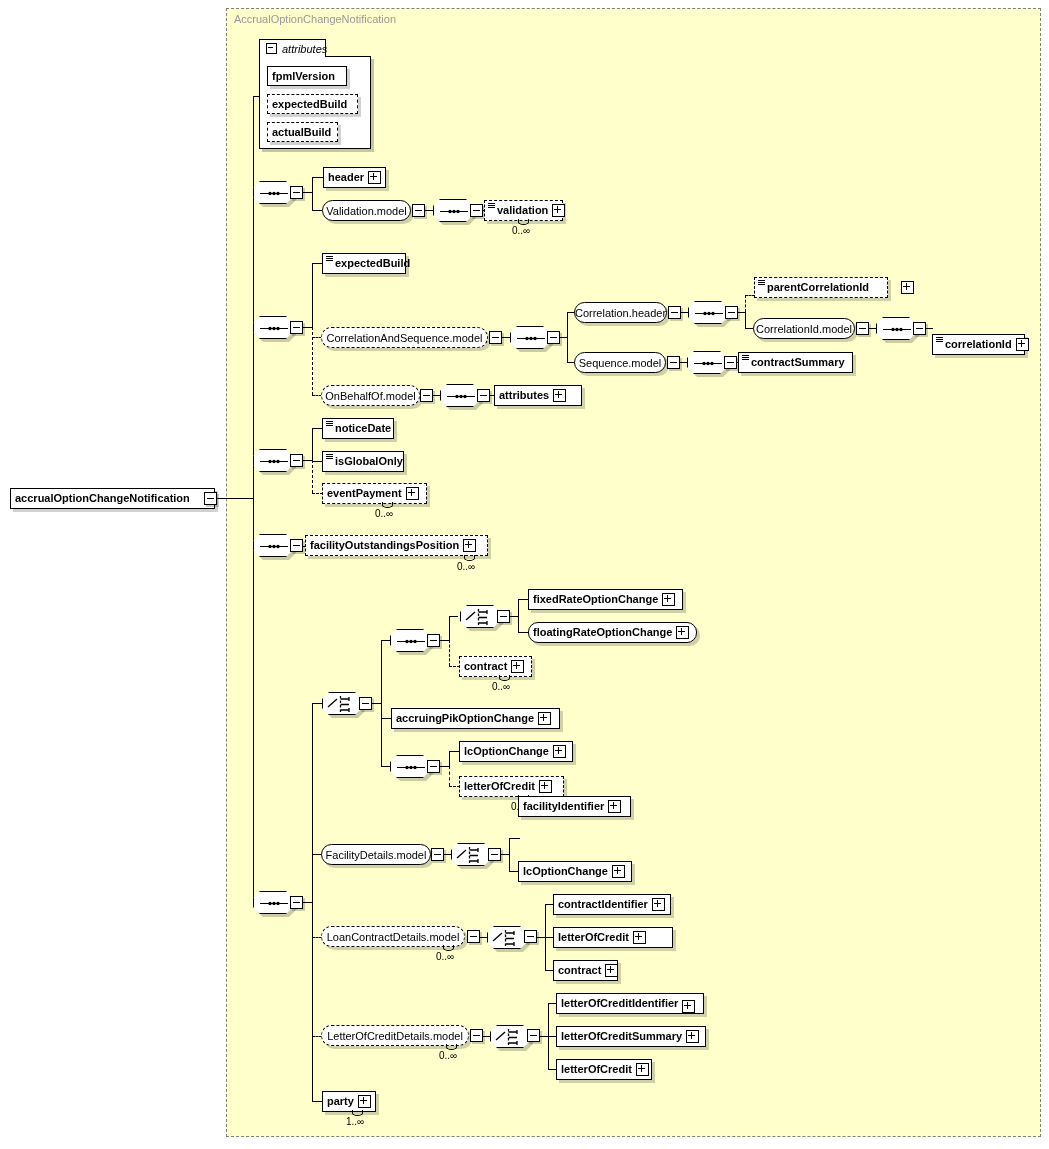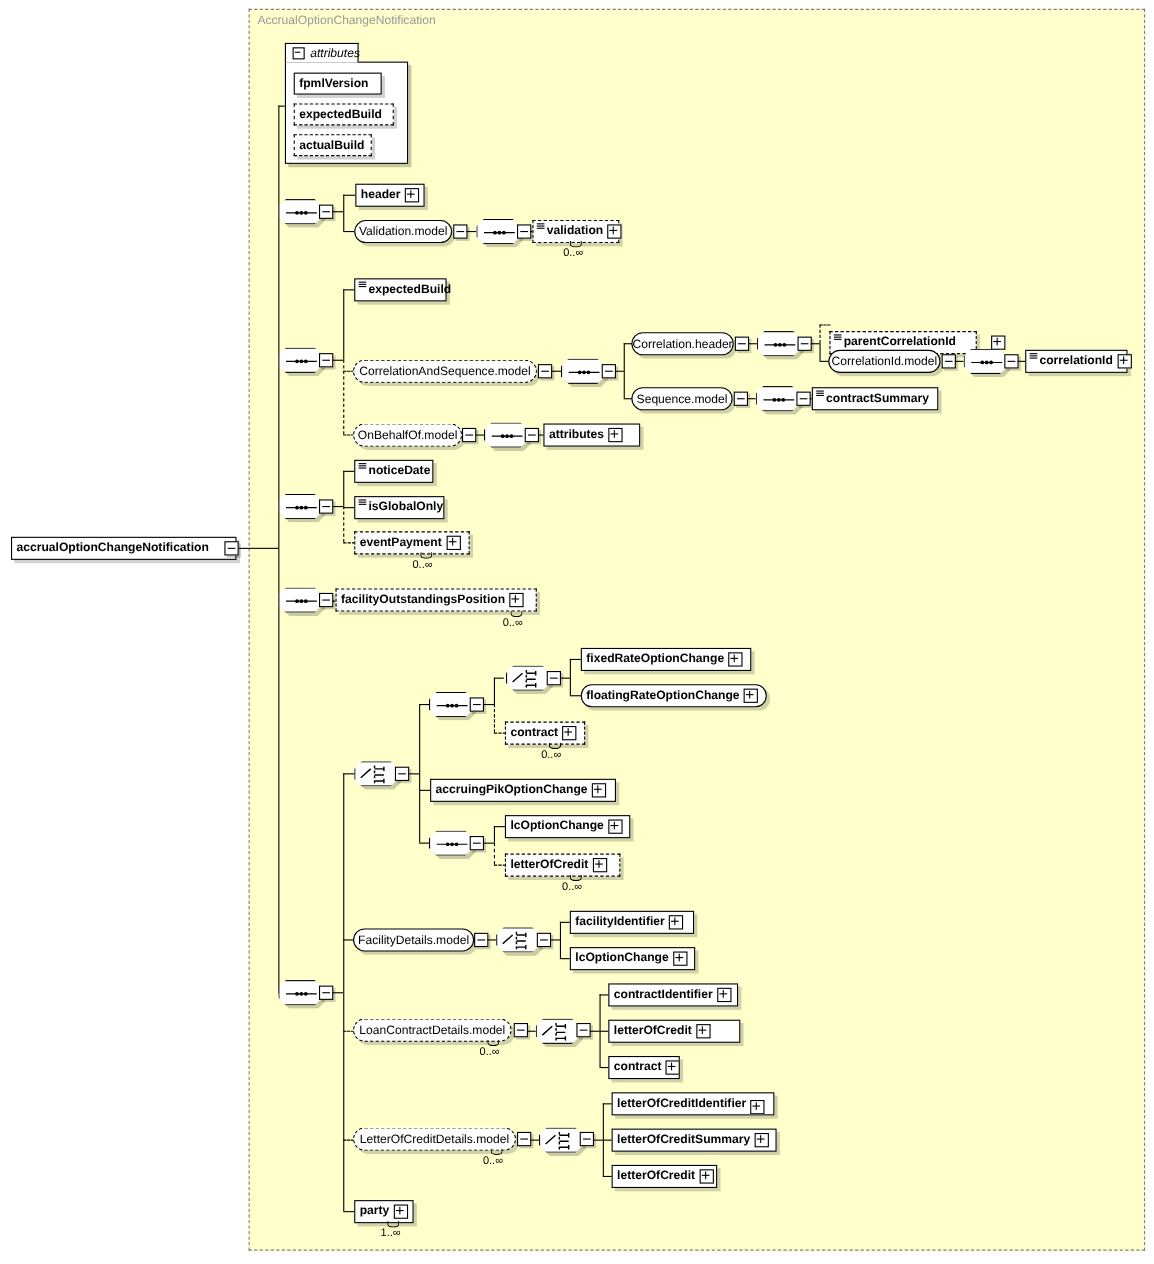--- a/index.html
+++ b/index.html
@@ -318,21 +318,21 @@
         <circle cx="20" cy="11.5" r="1.7" fill="#000"></circle>
         <circle cx="24" cy="11.5" r="1.7" fill="#000"></circle>
     </svg>
   </div>
   <div class="toggle" style="left:725px;top:306px;"></div>
   <div class="hline" style="left:737px;top:312px;width:8px;"></div>
   <div class="vline" style="left:745px;top:312px;height:16px;"></div>
   <div class="vline d" style="left:745px;top:295px;height:17px;"></div>
 
   <div class="hline d" style="left:745px;top:295px;width:10px;"></div>
-  <div class="node dashed bold" style="left:754px;top:301px;width:134px;gap:28px;">
+  <div class="node dashed bold" style="left:754px;top:277px;width:134px;gap:28px;">
     <span class="typeglyph">
         <i></i>
         <i></i>
         <i></i>
       </span>
     <span class="lbl" style="padding-left:12px">parentCorrelationId</span>
     <span class="plus-sq"></span>
   </div>
 
   <div class="hline" style="left:745px;top:328px;width:9px;"></div>
@@ -346,21 +346,21 @@
   <div class="comp" style="left:876px;top:317px;">
     <svg class="seq-glyph" viewBox="0 0 40 23">
       <line x1="6" y1="11.5" x2="34" y2="11.5" stroke="#000" stroke-width="1"></line>
       <circle cx="16" cy="11.5" r="1.7" fill="#000"></circle>
         <circle cx="20" cy="11.5" r="1.7" fill="#000"></circle>
         <circle cx="24" cy="11.5" r="1.7" fill="#000"></circle>
     </svg>
   </div>
   <div class="toggle" style="left:913px;top:322px;"></div>
   <div class="hline" style="left:925px;top:328px;width:8px;"></div>
-  <div class="node bold" style="left:932px;top:318px;width:93px;">
+  <div class="node bold" style="left:932px;top:334px;width:93px;">
     <span class="typeglyph">
         <i></i>
         <i></i>
         <i></i>
       </span>
     <span class="lbl" style="padding-left:12px">correlationId</span>
     <span class="plus-sq"></span>
   </div>
 
   <div class="hline" style="left:567px;top:362px;width:8px;"></div>
@@ -609,21 +609,21 @@
       <line x1="17.5" y1="17" x2="26" y2="17" stroke="#000" stroke-width="1.3"></line>
       <line x1="26" y1="4" x2="26" y2="8" stroke="#000" stroke-width="1.3"></line>
       <line x1="26" y1="15" x2="26" y2="19" stroke="#000" stroke-width="1.3"></line>
     </svg>
   </div>
   <div class="toggle" style="left:488px;top:848px;"></div>
   <div class="hline" style="left:500px;top:854px;width:9px;"></div>
   <div class="vline" style="left:509px;top:838px;height:33px;"></div>
 
   <div class="hline" style="left:509px;top:838px;width:11px;"></div>
-  <div class="node bold" style="left:518px;top:828px;width:113px;">
+  <div class="node bold" style="left:518px;top:796px;width:113px;">
     <span class="lbl">facilityIdentifier</span>
     <span class="plus-sq"></span>
   </div>
 
   <div class="hline" style="left:509px;top:871px;width:11px;"></div>
   <div class="node bold" style="left:518px;top:861px;width:114px;">
     <span class="lbl">lcOptionChange</span>
     <span class="plus-sq"></span>
   </div>
 

